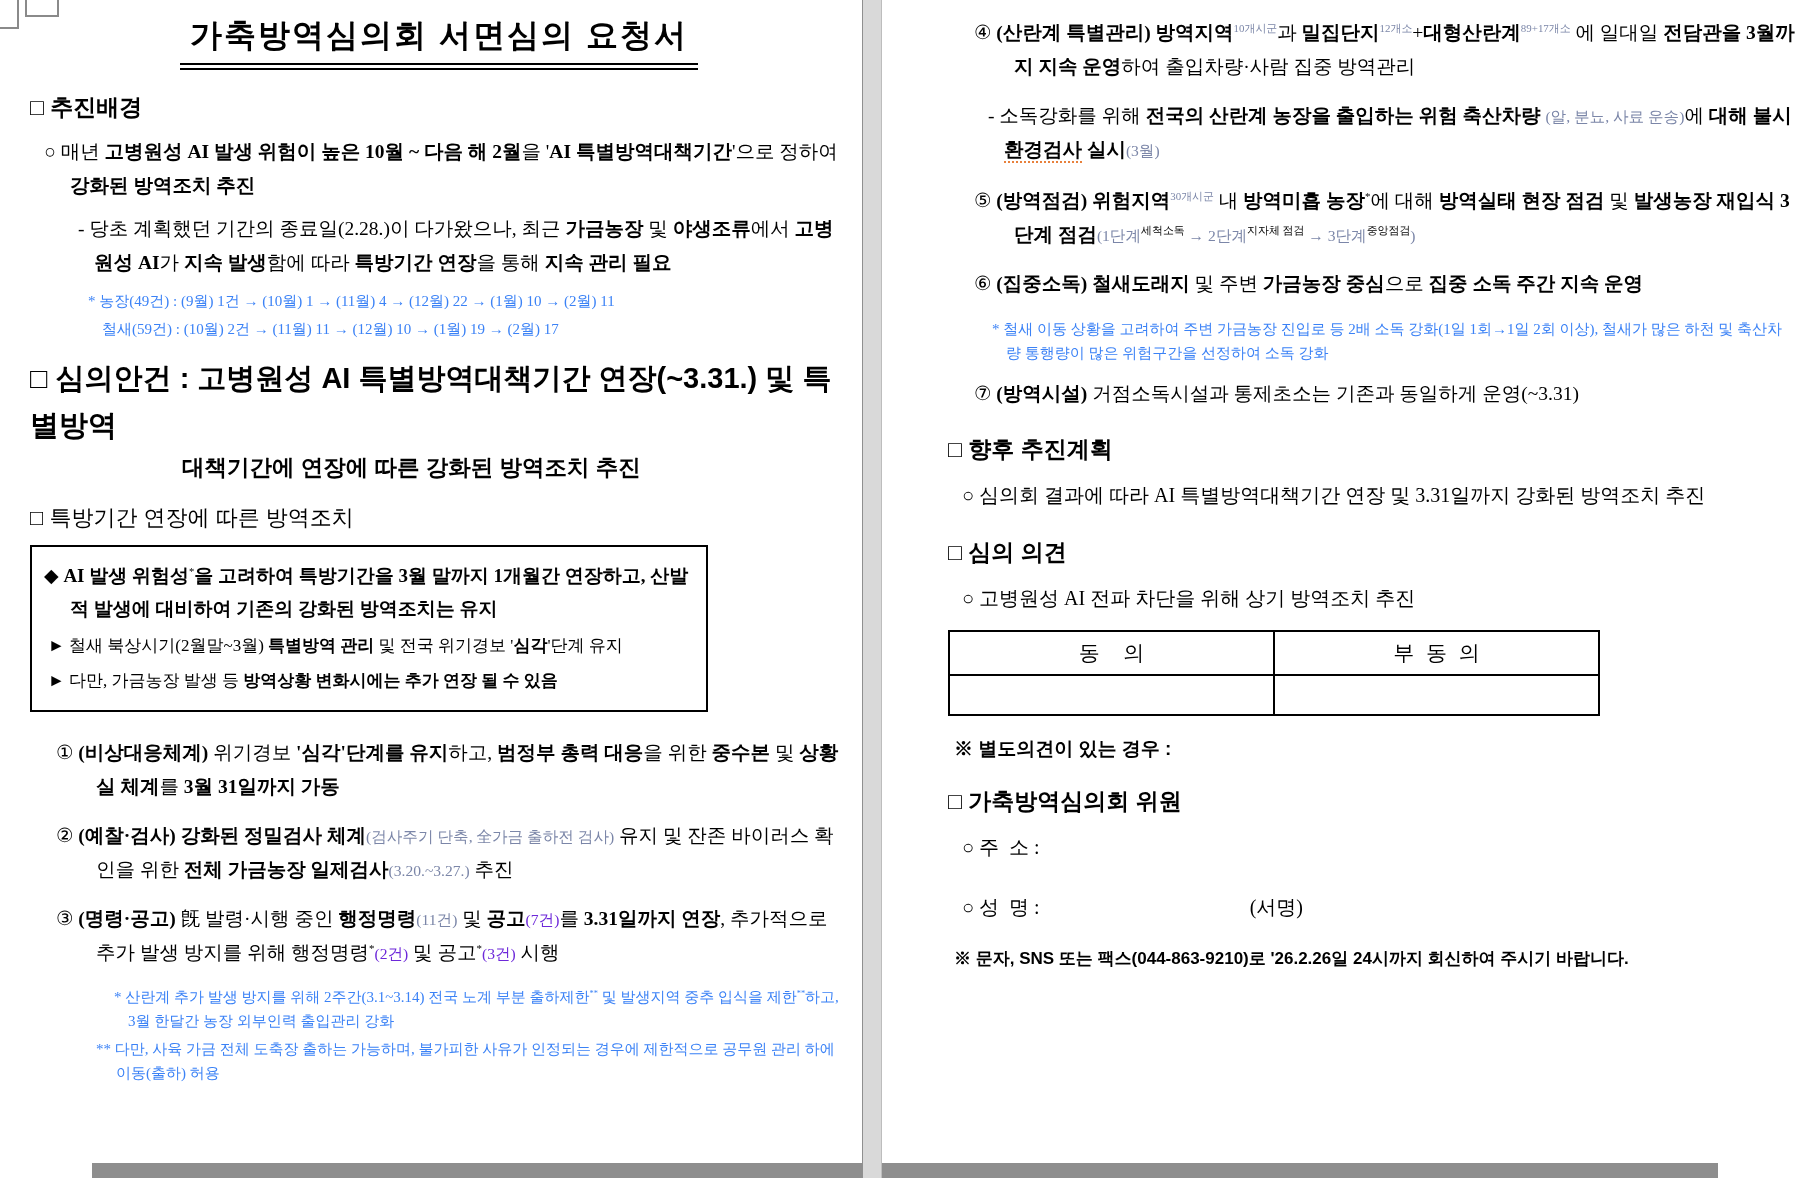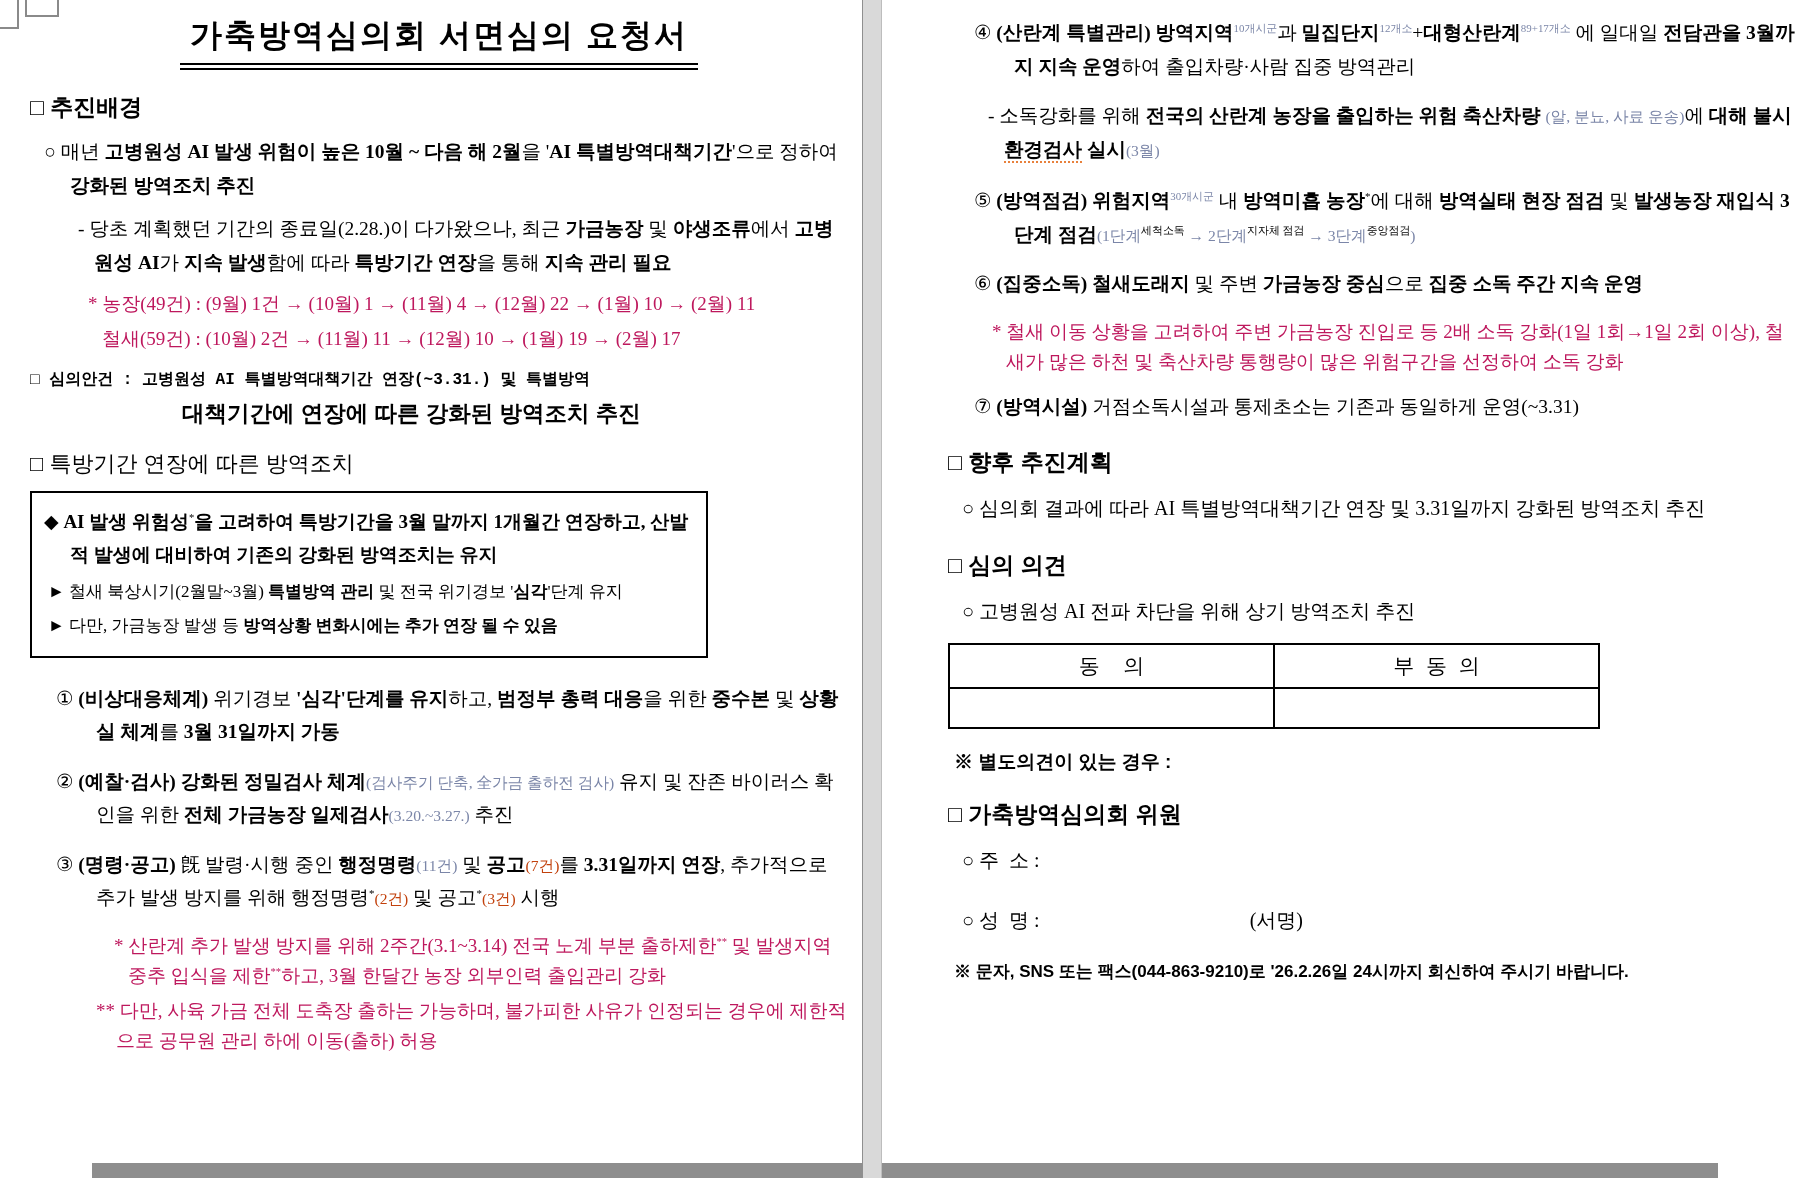--- a/index.html
+++ b/index.html
@@ -27,39 +27,39 @@
       font-size:32px;letter-spacing:2px;border-bottom:7px double #000;padding:0 10px 5px 10px;}
   .gh2{font-family:"Liberation Sans", sans-serif;font-weight:bold;font-size:23px;margin:24px 0 12px 0;}
   .gh2.first{margin-top:4px;}
   .gh3{font-family:"Liberation Sans", sans-serif;font-weight:bold;font-size:19px;margin:18px 0 20px 6px;}
   .gplain{font-family:"Liberation Sans", sans-serif;font-size:22px;margin:20px 0 12px 0;}
   .p{font-size:19.5px;line-height:1.72;margin:0 0 10px 0;white-space:pre-wrap;}
   .lv1{padding-left:40px;text-indent:-26px;}
   .num{padding-left:66px;text-indent:-40px;margin-bottom:16px;}
   .lv2{padding-left:64px;text-indent:-16px;}
   .sub{padding-left:56px;text-indent:-16px;}
-  .note{font-size:19px;line-height:1.6;color:#be185d;white-space:pre-wrap;margin:0 0 4px 0;}
+  .note{font-size:15px;line-height:1.6;color:#3b82f6;white-space:pre-wrap;margin:0 0 4px 0;}
   .note-ind1{margin-left:58px;}
   .note-ind2{margin-left:72px;margin-bottom:14px;}
   .noteh1{margin-left:84px;padding-left:14px;text-indent:-14px;}
   .noteh2{margin-left:66px;padding-left:20px;text-indent:-20px;}
   .noteh3{margin-left:44px;padding-left:14px;text-indent:-14px;margin-bottom:12px;}
-  .agenda1{font-family:Liberation Mono, monospace;font-weight:bold;font-size:16px;line-height:1.6;margin:14px 0 0 0;white-space:pre-wrap;}
+  .agenda1{font-family:Liberation Sans, sans-serif;font-weight:bold;font-size:29px;line-height:1.6;margin:14px 0 0 0;white-space:pre-wrap;}
   .agenda2{font-family:"Liberation Sans", sans-serif;font-weight:bold;font-size:22.5px;margin:4px 0 16px 0;padding-left:152px;white-space:pre-wrap;}
   .kbox{border:2px solid #000;width:678px;box-sizing:border-box;padding:12px 12px 8px 12px;margin:2px 0 24px 0;}
   .kbox .main{font-size:19px;line-height:1.75;margin:0 0 8px 0;padding-left:26px;text-indent:-26px;white-space:pre-wrap;}
   .kbox .bnote{font-size:14.5px;line-height:1.5;margin:0 0 8px 14px;white-space:pre-wrap;}
   .kbox .arrow{font-size:17px;line-height:1.55;margin:0 0 8px 4px;white-space:pre-wrap;}
   .op{font-size:20px;line-height:1.8;padding-left:42px;text-indent:-28px;margin:0 0 14px 0;white-space:pre-wrap;}
   .footer-line{font-family:"Liberation Sans", sans-serif;font-weight:bold;font-size:17px;margin:22px 0 0 6px;white-space:pre-wrap;}
 
   
   .b{font-weight:bold;}
   .ann{color:#7b86a8;font-size:.8em;}
-  .red{color:#c2410c;font-size:.8em;font-family:Liberation Serif, serif;}
+  .red{color:#6d28d9;font-size:.8em;font-family:Liberation Serif, serif;}
   .u{border-bottom:2px dotted #e8813c;padding-bottom:1px;}
   .gap{display:inline-block;margin-left:238px;}
   .sup{font-size:.56em;vertical-align:super;line-height:0;}
 
   
   .vote-table{border-collapse:collapse;width:652px;margin:14px 0 20px 0;table-layout:fixed;}
   .vote-table td{border:2px solid #000;text-align:center;vertical-align:middle;
     font-family:"Liberation Sans", sans-serif;font-weight:normal;font-size:21px;white-space:pre;}
   .vote-table .hd td{height:40px;}
   .vote-table .empty td{height:36px;}

